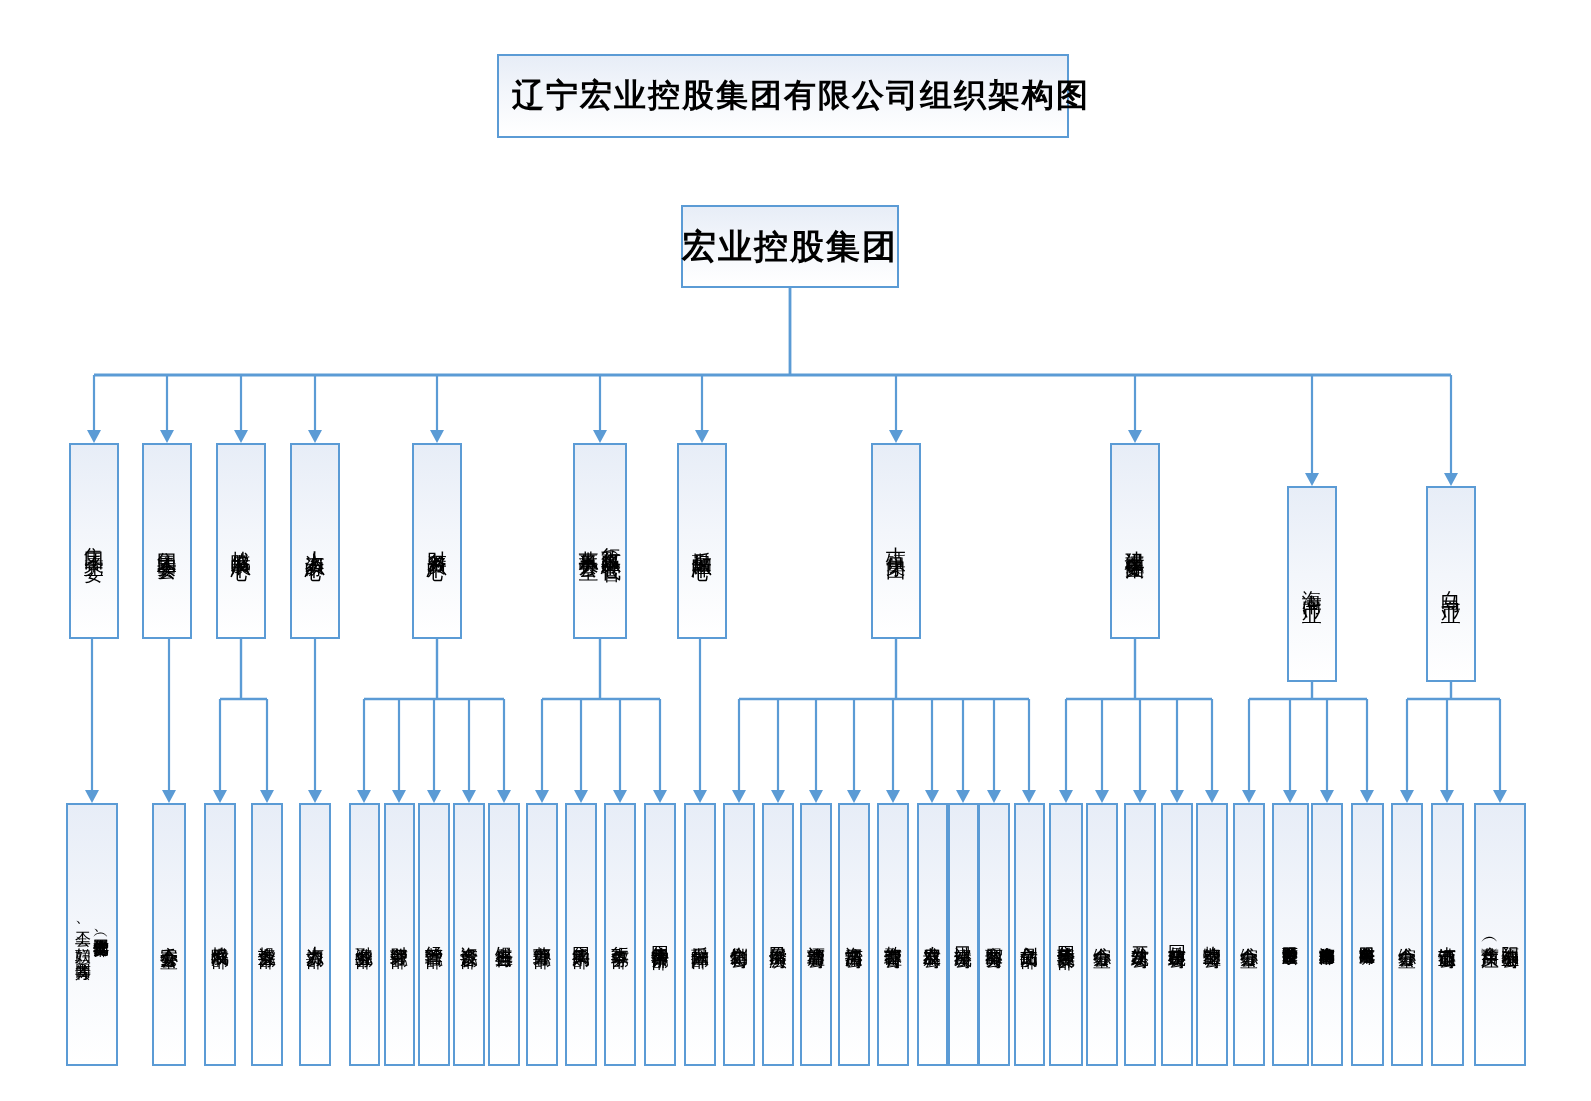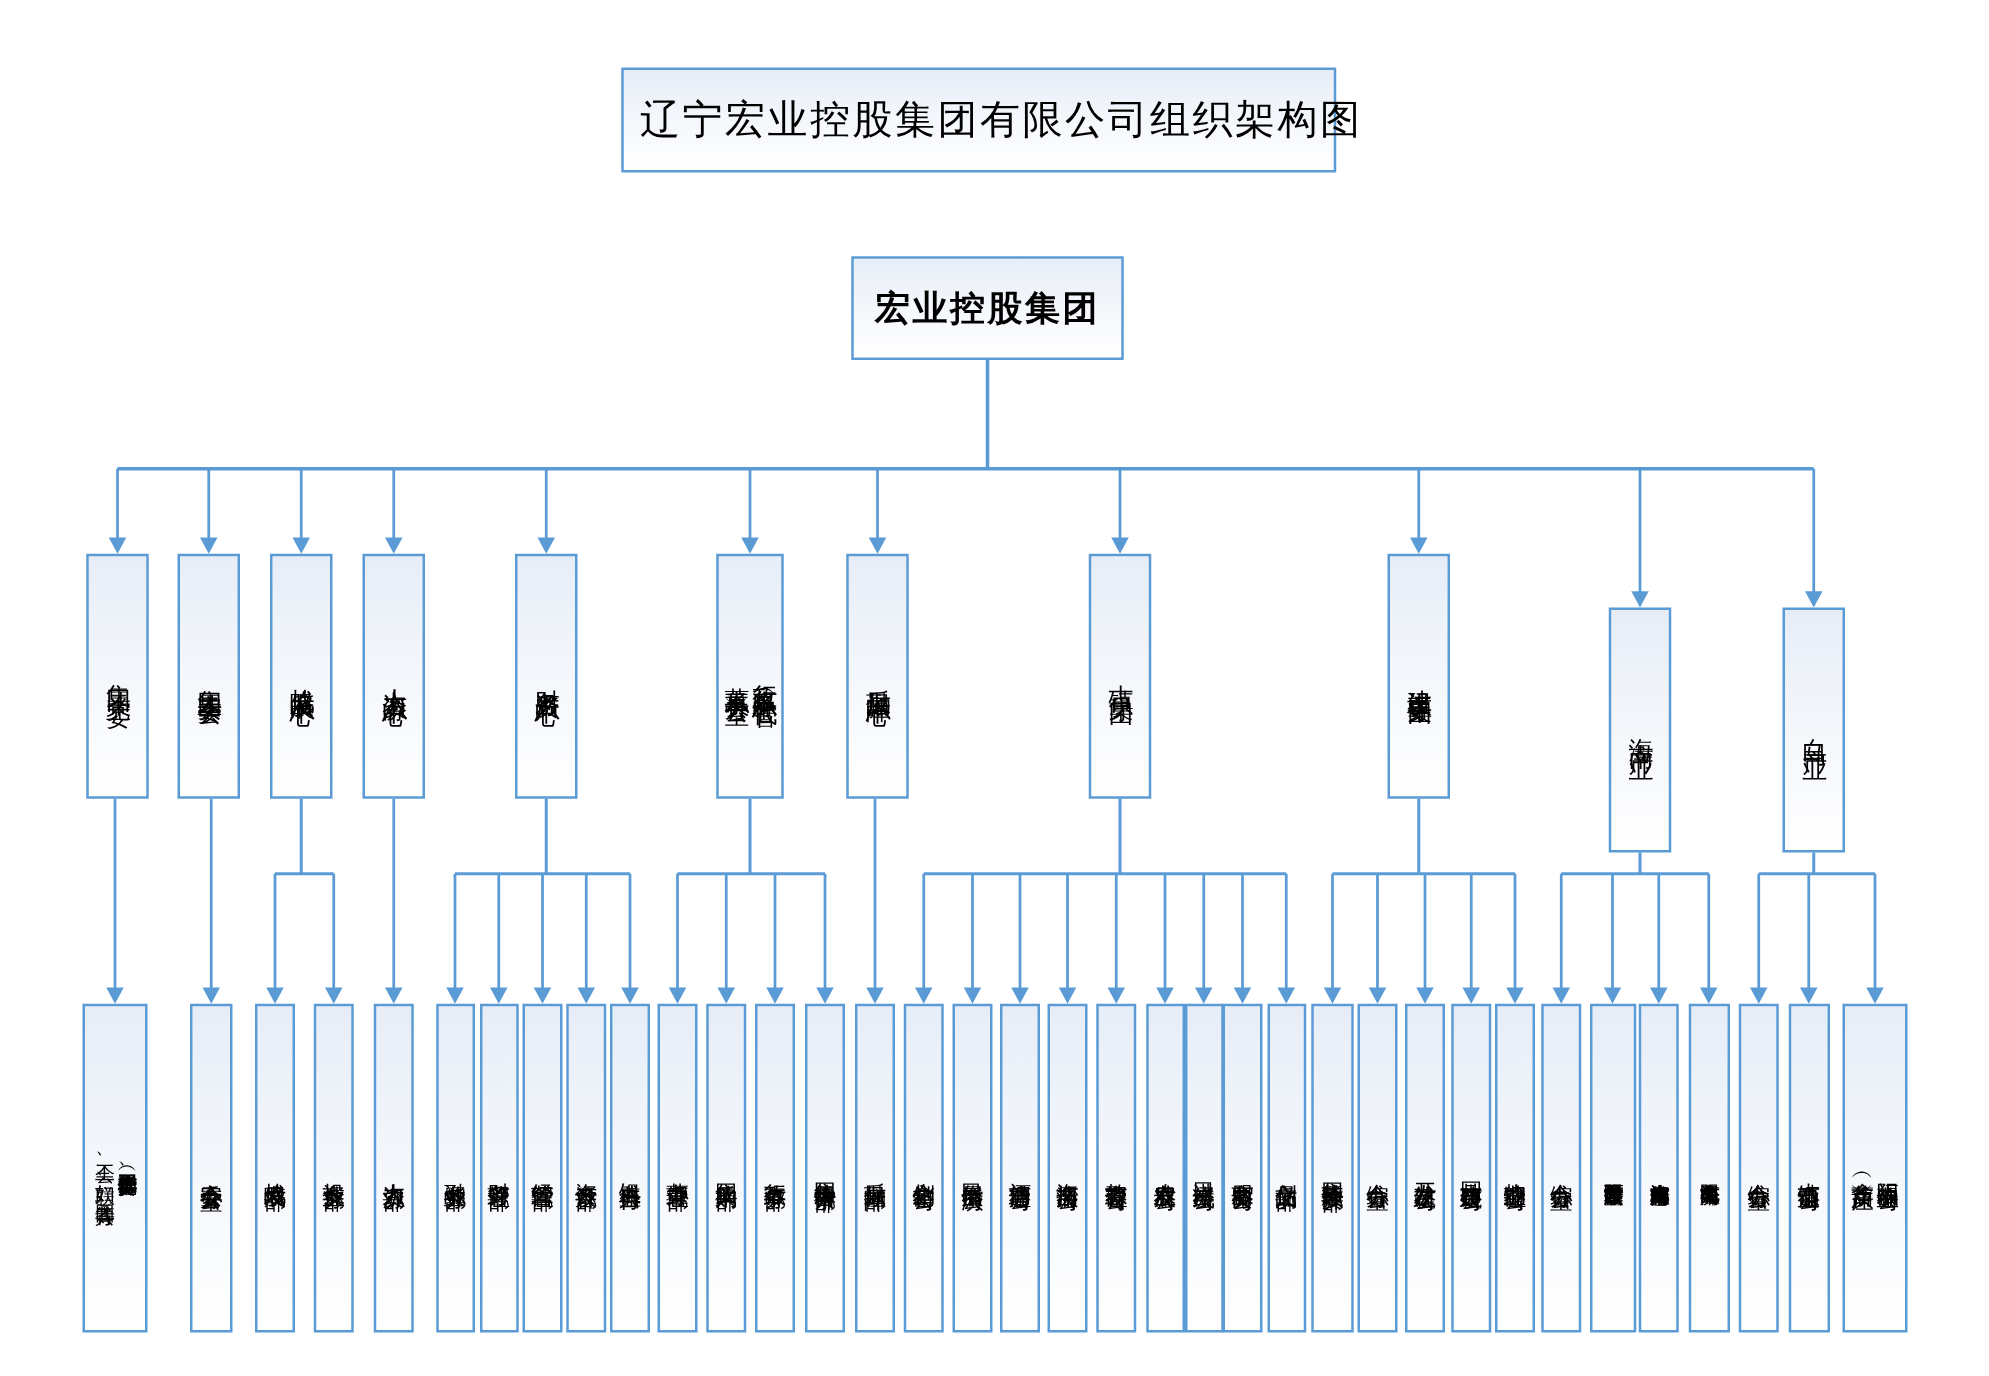--- a/index.html
+++ b/index.html
@@ -23,27 +23,27 @@
     border: 2px solid #5B9BD5;
     background: linear-gradient(180deg, #e7edf7 0%, #f3f6fb 45%, #ffffff 100%);
     color: #000000;
     display: flex;
     align-items: center;
     justify-content: center;
     text-align: center;
   }
   .title-box {
     font-size: 32px;
-    font-weight: normal;
+    font-weight: bold;
     letter-spacing: 2px;
     white-space: nowrap;
     padding-left: 36px;
   }
   .root-box {
-    font-size: 28px;
+    font-size: 34px;
     font-weight: bold;
     letter-spacing: 2px;
     white-space: nowrap;
   }
   .vbox {
     writing-mode: vertical-rl;
     text-orientation: mixed;
     white-space: pre-line;
     line-height: 1.12;
     padding: 4px 1px;

